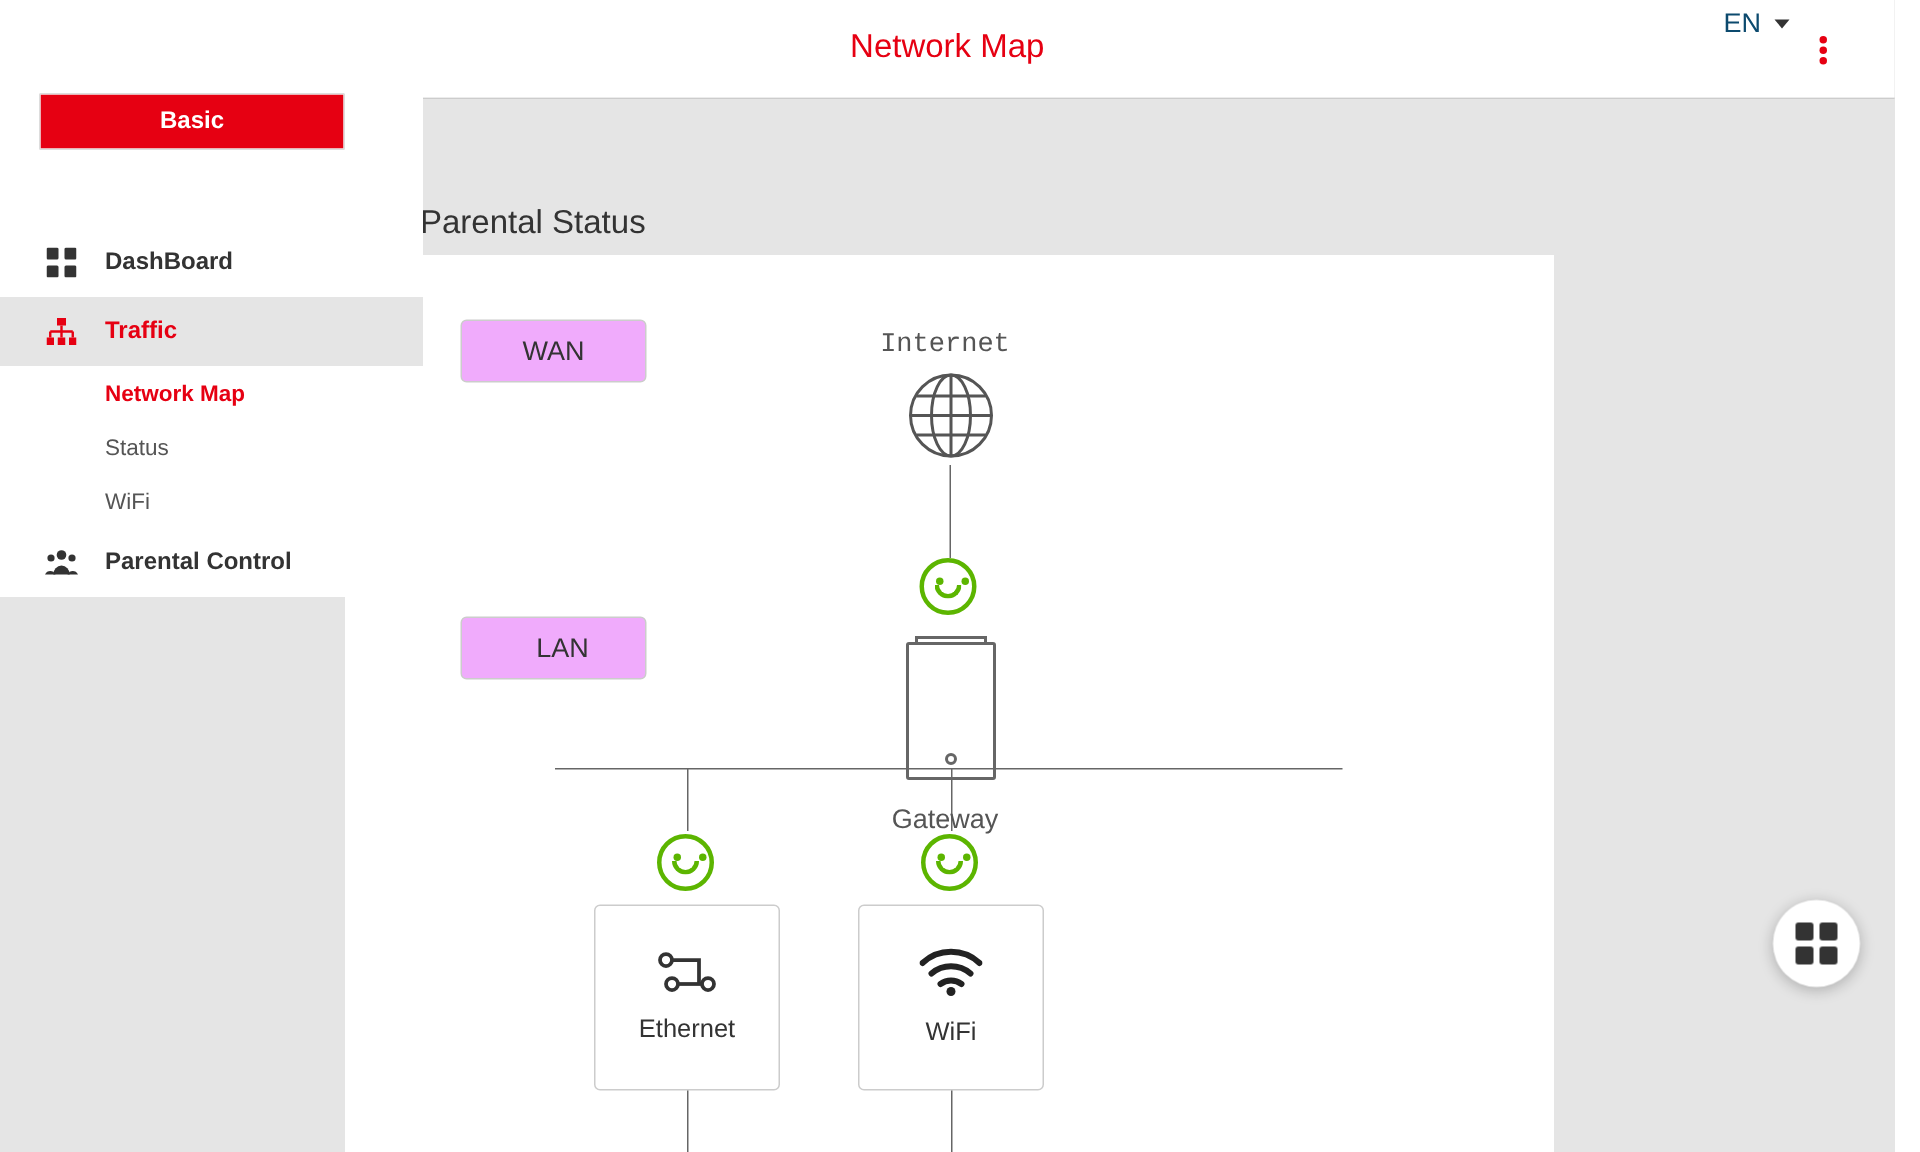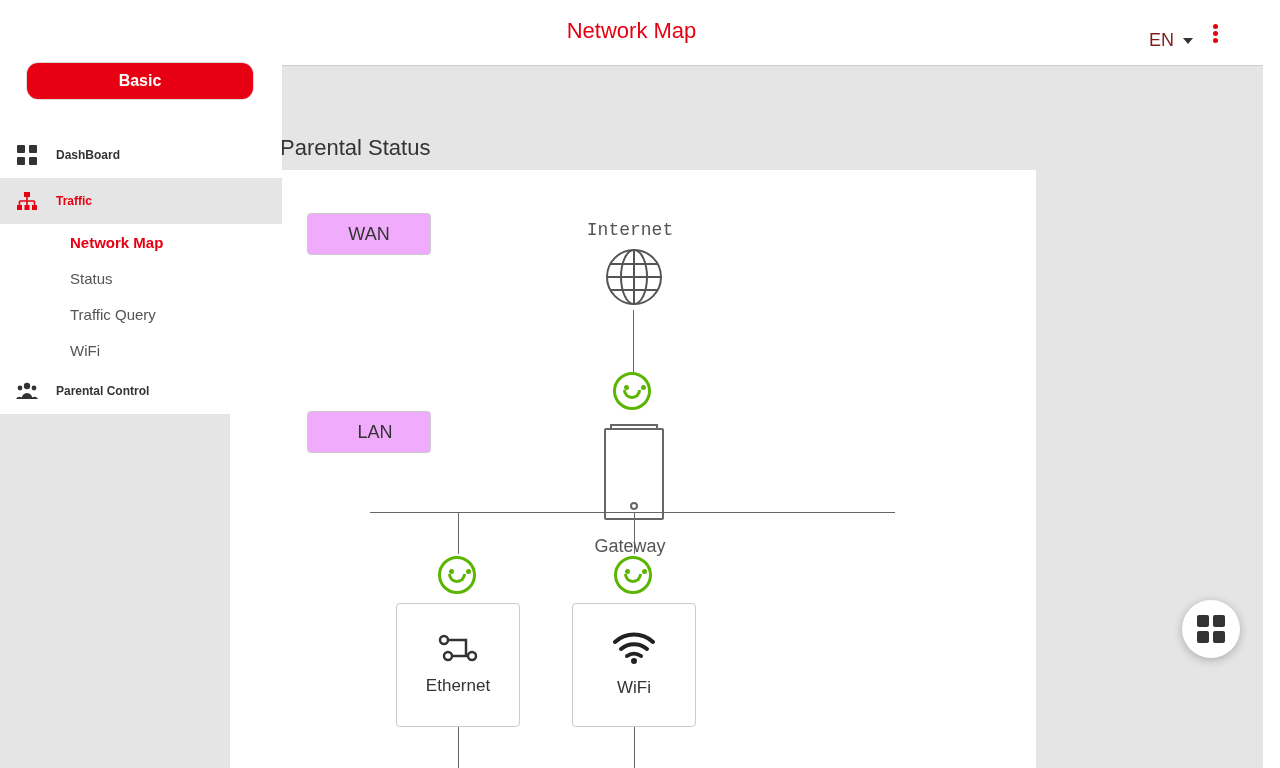--- a/index.html
+++ b/index.html
@@ -29,23 +29,23 @@
   .header-title {
     position: absolute;
     left: 50%; transform: translateX(-50%);
     top: 18px;
     font-size: 22px;
     color: #e60012;
     font-weight: 500;
   }
   .header-lang {
     position: absolute;
-    right: 70px; top: 30px;
+    right: 70px; top: 5px;
     font-size: 18px;
-    color: #7f1d1d;
+    color: #0c4a6e;
     cursor: pointer;
   }
   .header-lang .caret {
     display: inline-block;
     width: 0; height: 0;
     border-left: 5px solid transparent;
     border-right: 5px solid transparent;
     border-top: 6px solid #333;
     margin-left: 4px;
     vertical-align: middle;
@@ -78,47 +78,47 @@
     position: absolute;
     top: 52px;
     left: 0;
     width: 282px;
     background: #fff;
     z-index: 20;
     padding-top: 10px;
   }
   .mode-toggle {
     display: flex;
-    margin: 0 0 12px 26px;
-    width: 228px;
+    margin: 0 0 32px 26px;
+    width: 204px;
     border: 1px solid #ddd;
-    border-radius: 12px;
+    border-radius: 1px;
     overflow: hidden;
   }
   .mode-toggle button {
     flex: 1;
     height: 36px;
     border: none;
     background: #fff;
     font-size: 16px;
     font-weight: bold;
     color: #999;
     cursor: pointer;
   }
   .mode-toggle button.active {
     background: #e60012;
     color: #fff;
   }
   .nav-item {
     display: flex;
     align-items: center;
     height: 46px;
-    padding-left: 16px;
-    cursor: pointer;
-    font-size: 12px;
+    padding-left: 30px;
+    cursor: pointer;
+    font-size: 16px;
     font-weight: bold;
     color: #333;
   }
   .nav-item.active {
     background: #e5e5e5;
     color: #e60012;
   }
   .nav-item .nav-icon {
     width: 22px;
     margin-right: 18px;
@@ -489,21 +489,20 @@
           <rect x="15" y="13" width="5" height="5" fill="#e60012"></rect>
           <path d="M10 5 V9 M2.5 9 H17.5 M2.5 9 V13 M10 9 V13 M17.5 9 V13" stroke="#e60012" stroke-width="1.6" fill="none"></path>
         </svg>
       </span>
       <span>Traffic</span>
     </div>
 
     <div class="subnav">
       <div class="subnav-item active">Network Map</div>
       <div class="subnav-item">Status</div>
-      <div class="subnav-item">Traffic Query</div>
       <div class="subnav-item">WiFi</div>
     </div>
 
     <div class="nav-item">
       <span class="nav-icon">
         <svg width="22" height="18" viewBox="0 0 22 18">
           <circle cx="11" cy="4" r="3.2" fill="#333"></circle>
           <circle cx="4" cy="6" r="2.4" fill="#333"></circle>
           <circle cx="18" cy="6" r="2.4" fill="#333"></circle>
           <path d="M5.5 17 a5.5 6 0 0 1 11 0 Z" fill="#333"></path>

